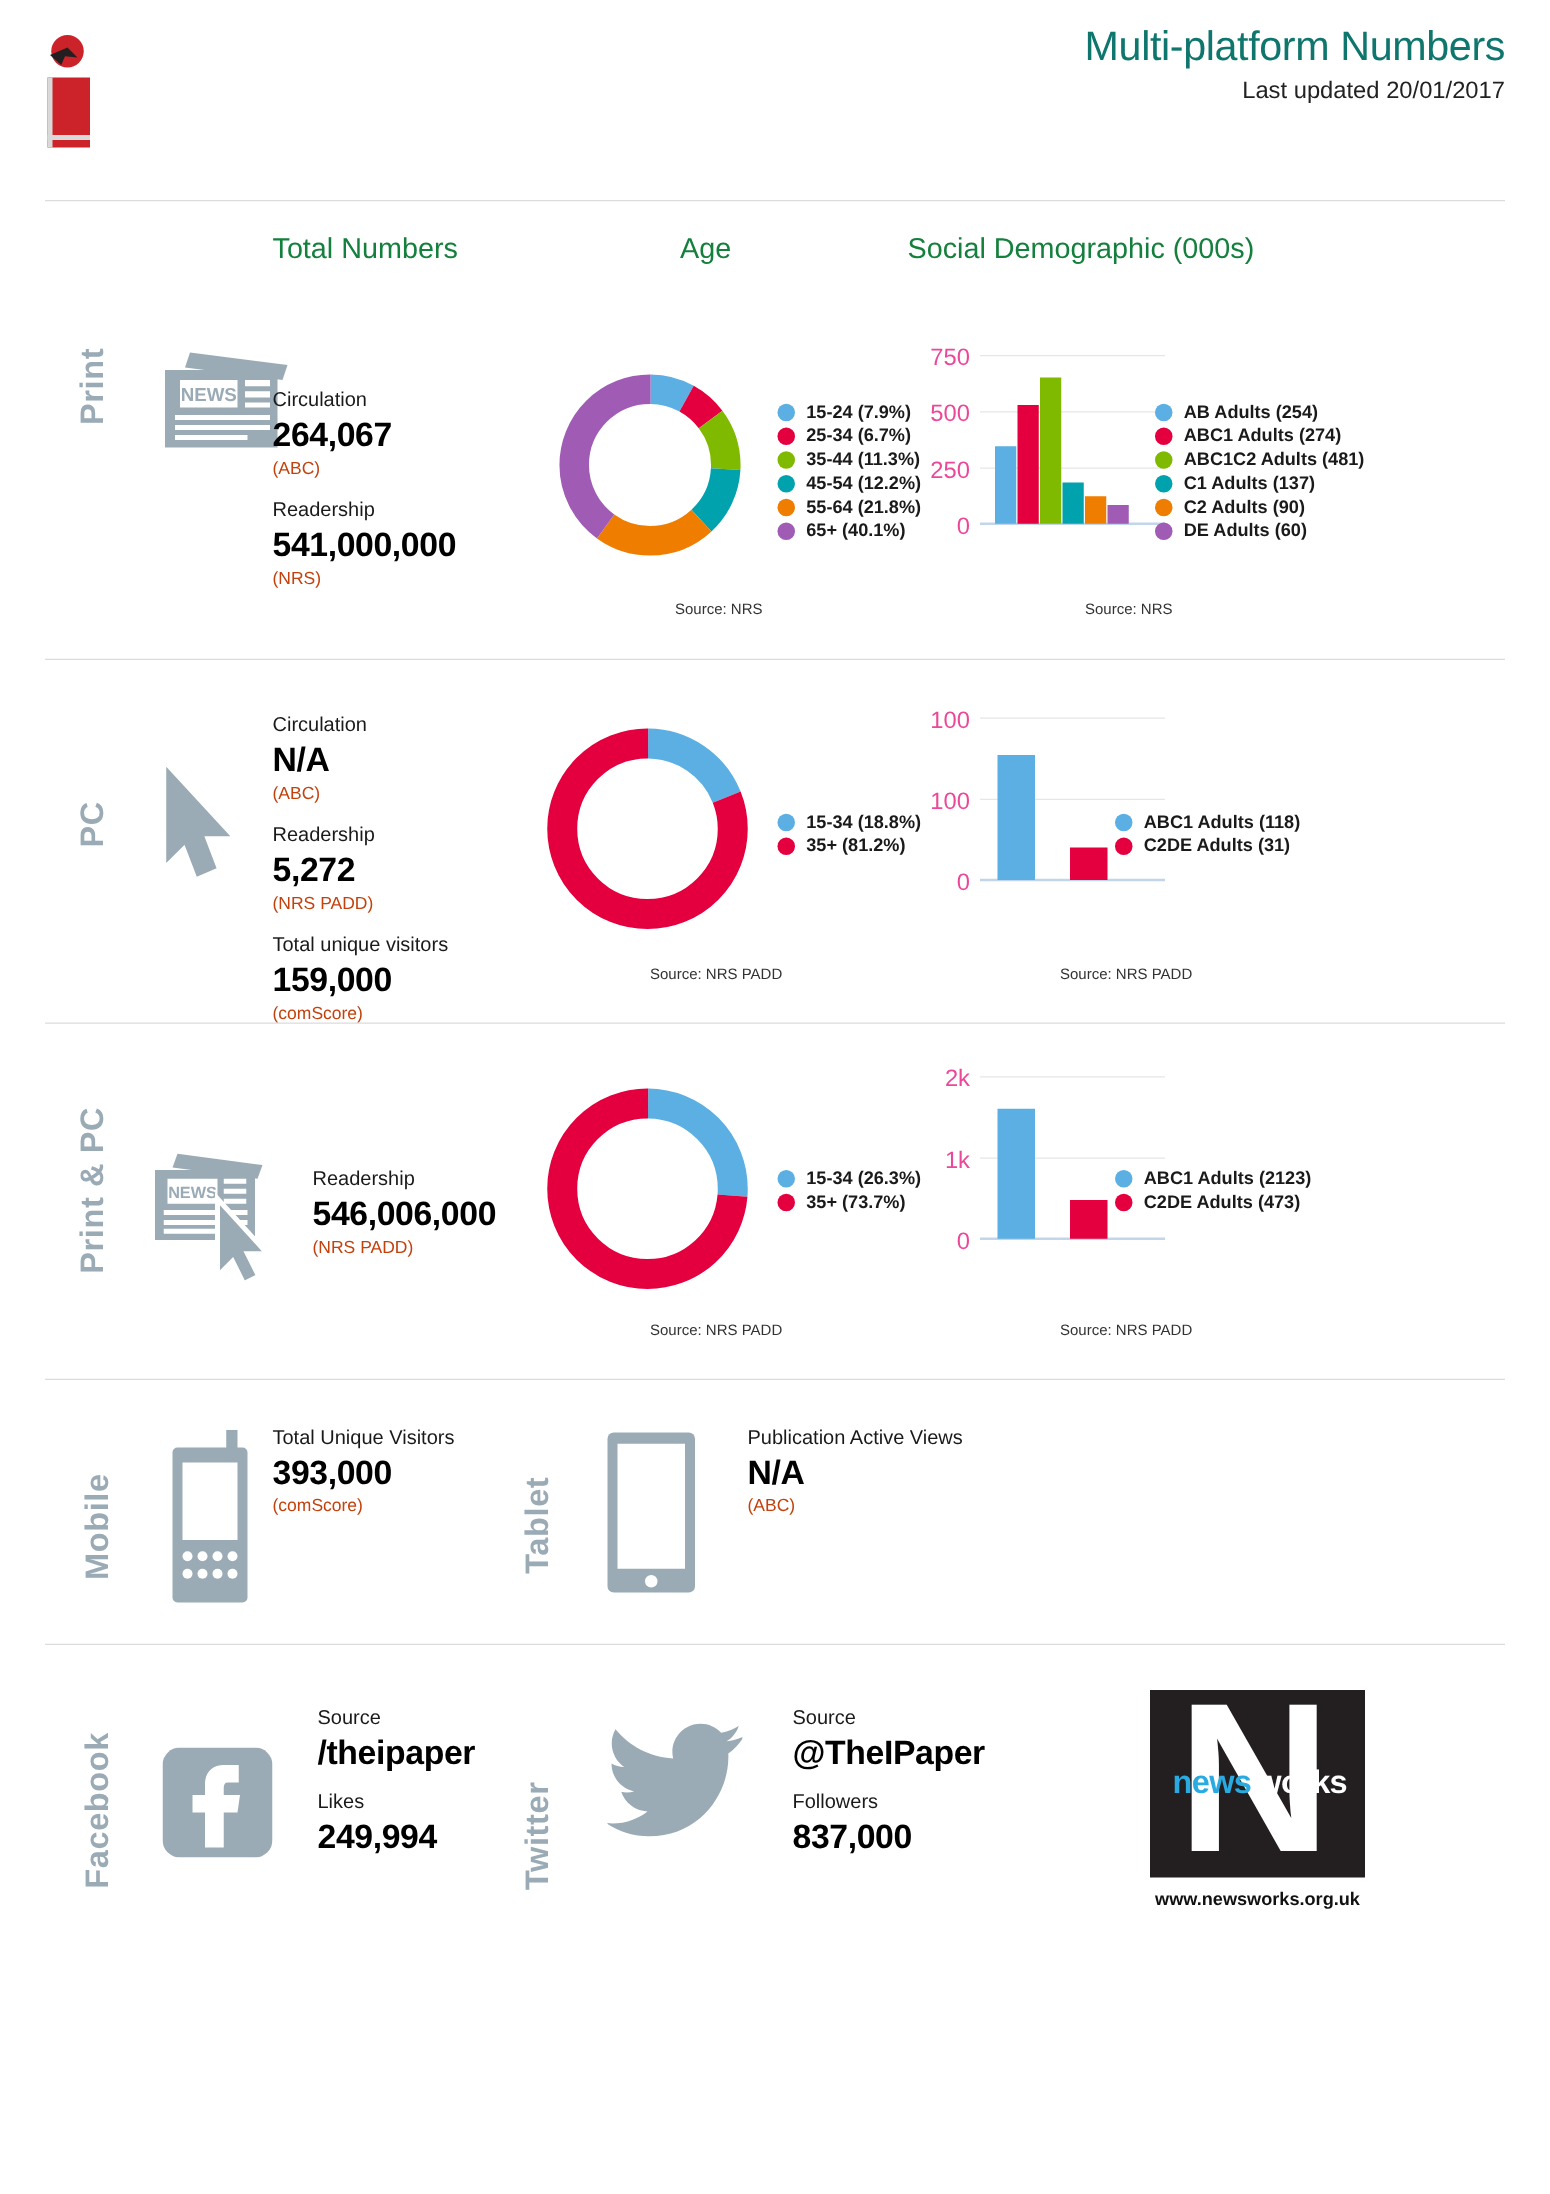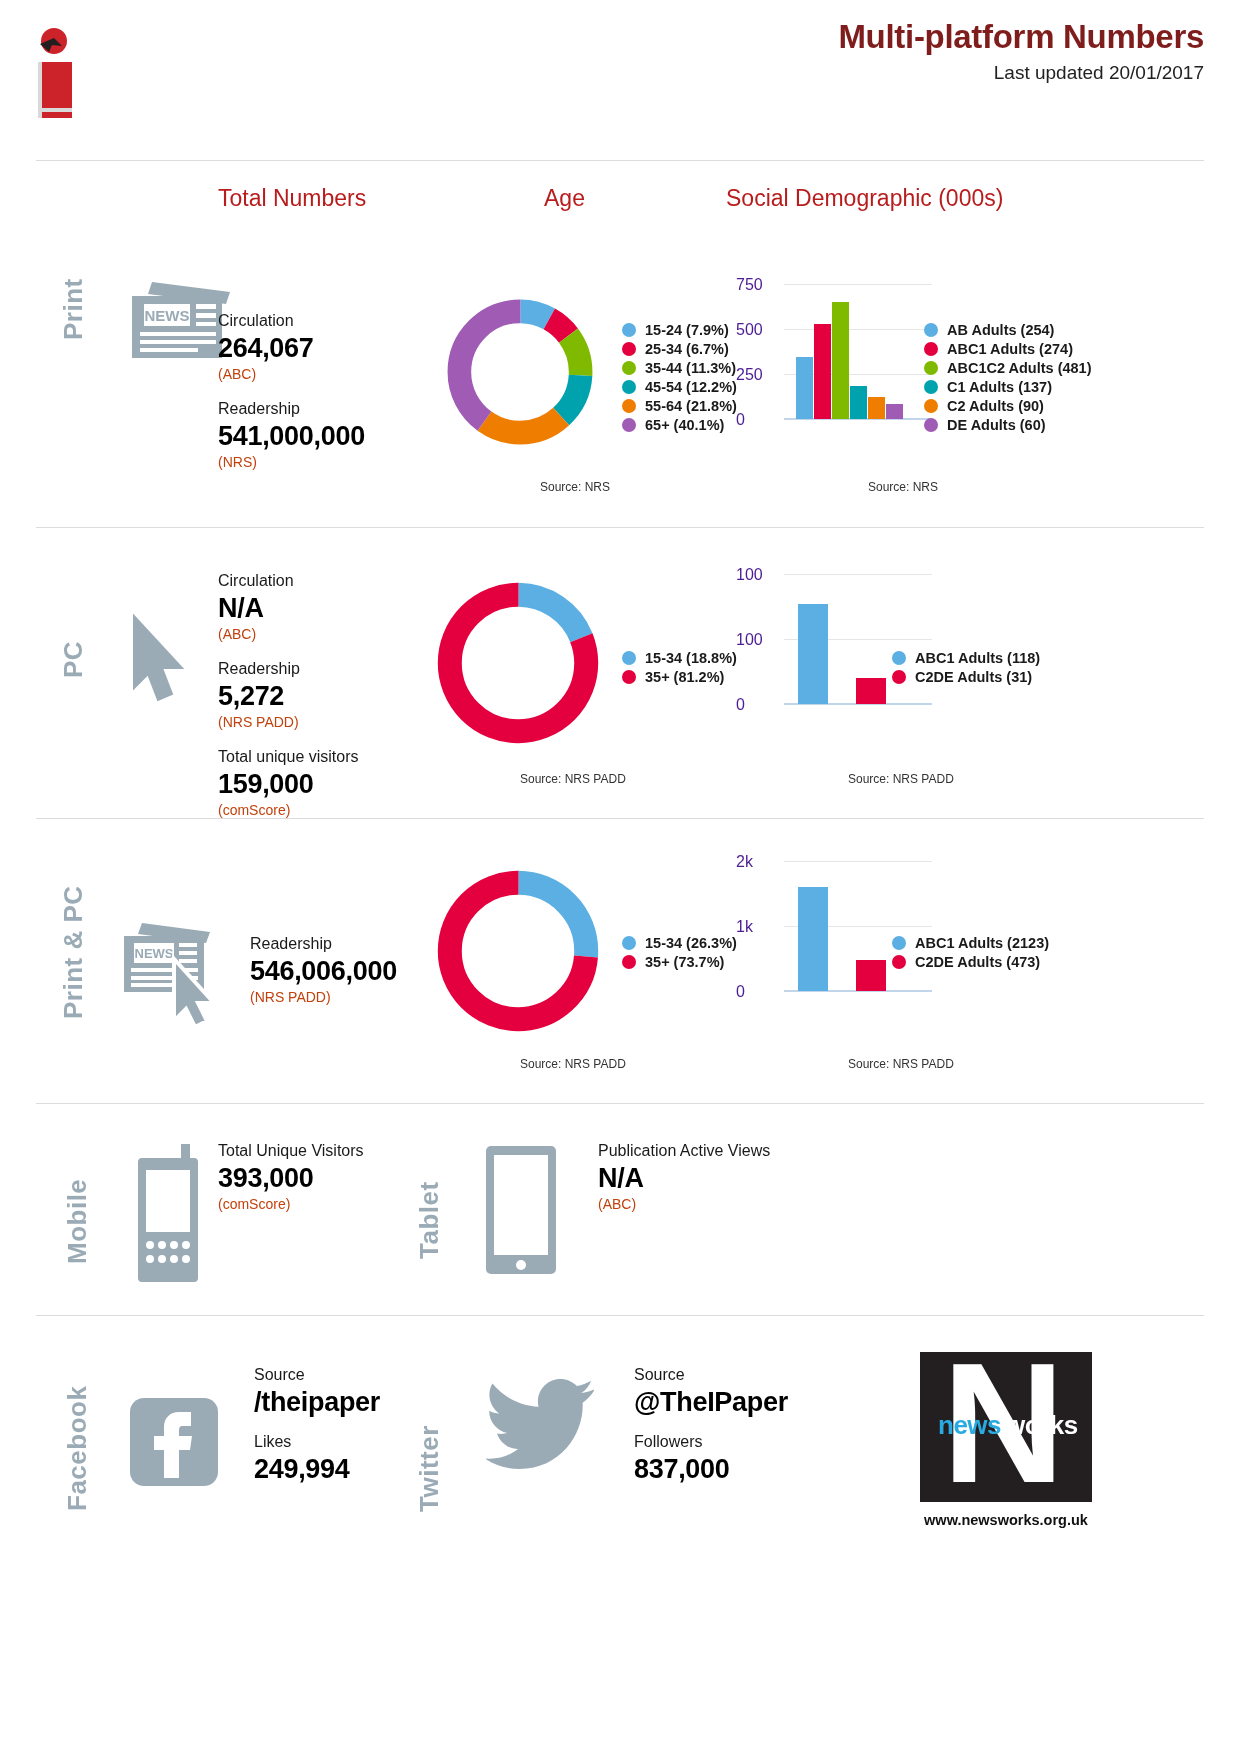--- a/index.html
+++ b/index.html
@@ -10,26 +10,26 @@
     color: #1a1a1a;
     position: relative;
     overflow: hidden;
   }
   .page { position: relative; width: 1240px; height: 1755px; padding: 0; }
 
   
   .header { position: relative; height: 160px; }
   .logo-i { position: absolute; left: 22px; top: 26px; width: 70px; height: 100px; }
   .hdr-text { position: absolute; right: 36px; top: 18px; text-align: right; }
-  .hdr-title { font-size: 33px; font-weight: bold; letter-spacing: -0.3px; color: #7f1d1d; }
+  .hdr-title { font-size: 33px; font-weight: normal; letter-spacing: -0.3px; color: #0f766e; }
   .hdr-sub { font-size: 19px; color: #222; margin-top: 6px; font-weight: 400;}
 
   
   .colhdr-row { position: relative; height: 62px; border-top: 1px solid #dcdcdc; margin: 0 36px; }
-  .colhdr { position: absolute; top: 24px; font-size: 23px; color: #b91c1c; font-weight: 400; }
+  .colhdr { position: absolute; top: 24px; font-size: 23px; color: #15803d; font-weight: 400; }
   .ch-total { left: 182px; }
   .ch-age   { left: 508px; }
   .ch-soc   { left: 690px; }
 
   
   .row { position: relative; margin: 0 36px; border-top: 1px solid #dcdcdc; }
   .row.first { border-top: none; }
   .row-print   { height: 305px; }
   .row-pc      { height: 291px; }
   .row-printpc { height: 285px; }
@@ -58,21 +58,21 @@
   
   .chart-area { position: absolute; }
   .legend { position: absolute; }
   .legend-item { display: flex; align-items: center; height: 19px; }
   .legend-dot { width: 14px; height: 14px; border-radius: 50%; margin-right: 9px; flex: 0 0 auto;}
   .legend-text { font-size: 14.5px; font-weight: bold; color: #1a1a1a; white-space: nowrap; }
   .source-note { position: absolute; font-size: 12px; color: #333; white-space: nowrap; }
 
   
   .barchart { position: absolute; }
-  .bc-ytick { position: absolute; font-size: 16px; color: #4c1d95; text-align: left; width: 40px; }
+  .bc-ytick { position: absolute; font-size: 19px; color: #ec4899; text-align: right; width: 40px; }
   .bc-line { position: absolute; height: 1px; background: #e6e6e6; }
   .bc-axis { position: absolute; height: 2px; background: #c3d5ea; }
   .bc-bar { position: absolute; bottom: 0; }
 
   
   .nw-box { position: absolute; background: #231f20; }
   .nw-N { position: absolute; font-weight: bold; color: #ffffff; line-height: 1; }
   .nw-word { position: absolute; font-size: 26px; font-weight: bold; letter-spacing: -0.5px; }
   .nw-url { position: absolute; font-size: 14.5px; font-weight: bold; color: #111; }
 </style>

